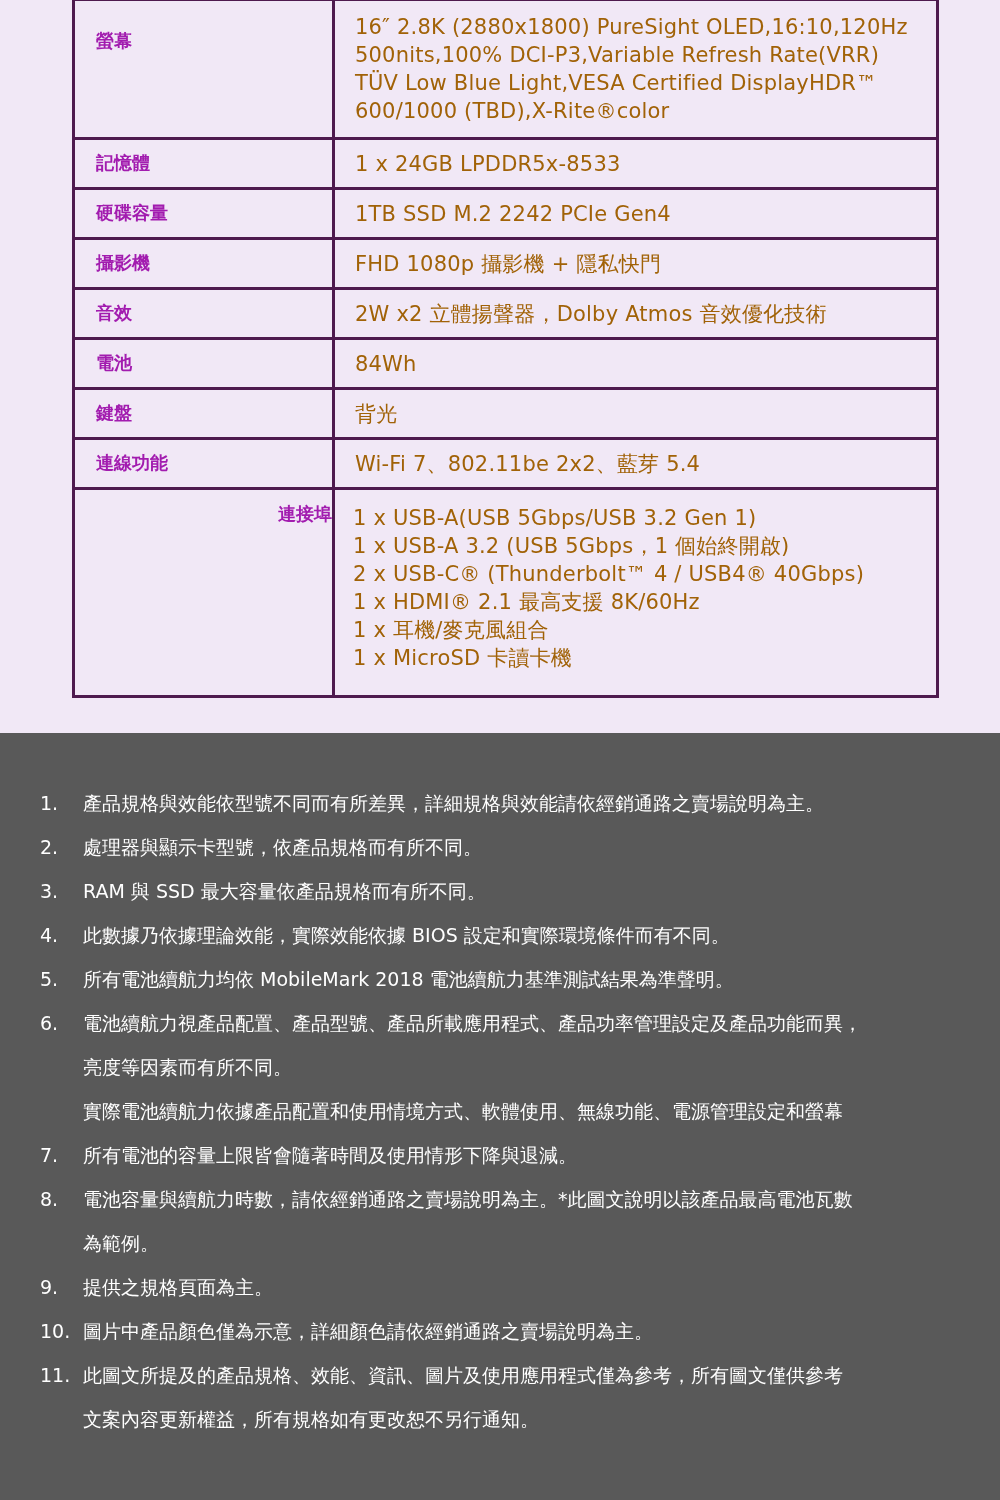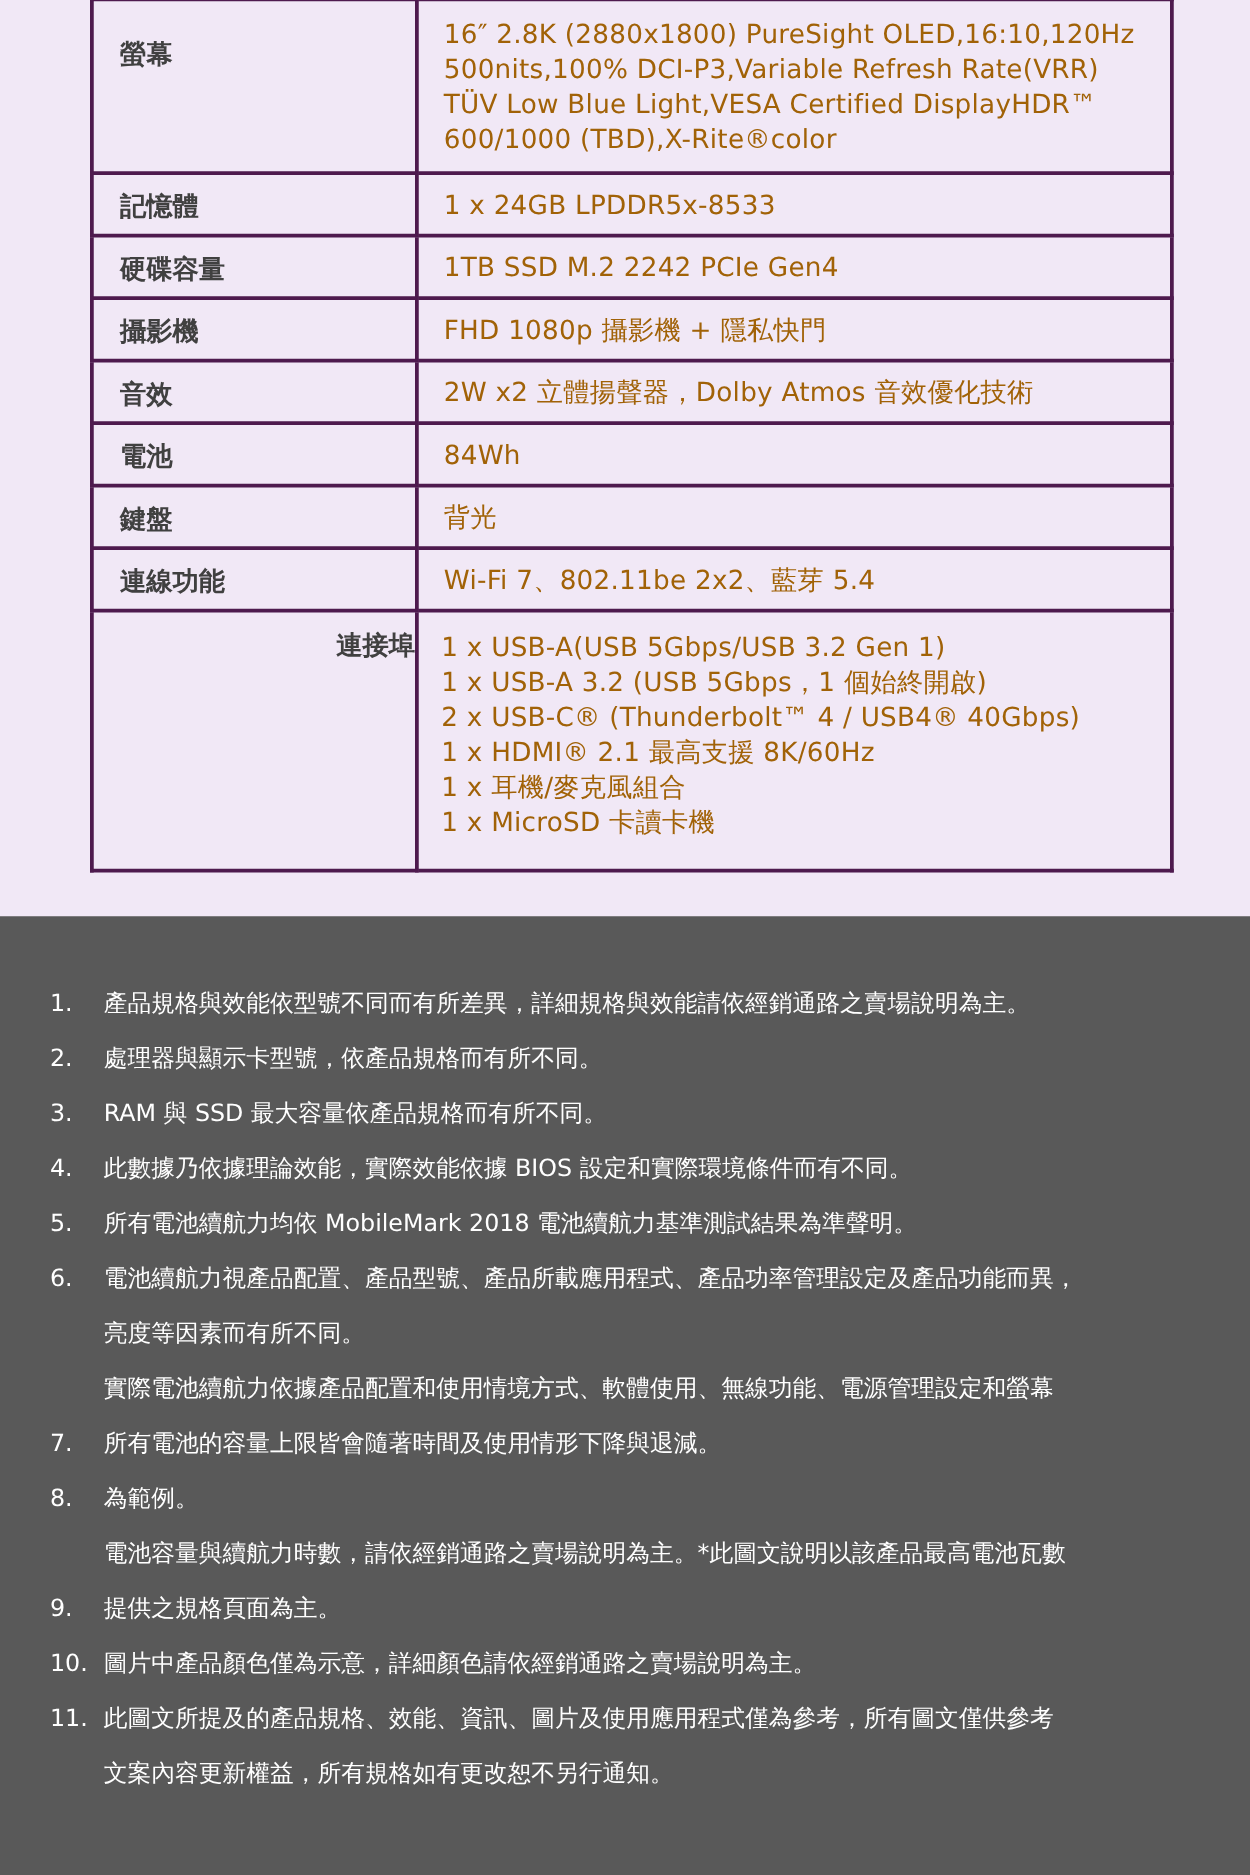--- a/index.html
+++ b/index.html
@@ -1,21 +1,21 @@
 <!DOCTYPE html>
 <html><head>
 <meta charset="utf-8">
 <style>
   * { margin: 0; padding: 0; box-sizing: border-box; }
   html, body { width: 1000px; height: 1500px; overflow: hidden; }
   body { font-family: "DejaVu Sans", "Liberation Sans", sans-serif; background: #f1e8f6; }
   .spec-section { position: absolute; left: 0; top: 0; width: 1000px; height: 733px; background: #f1e8f6; }
   .spec-table { position: absolute; left: 72px; top: -2px; width: 867px; border-collapse: collapse; }
   .spec-table td { border: 3px solid #4e1a4e; vertical-align: top; color: #5a1f5a; }
-  .spec-table td.label { width: 260px; font-weight: bold; font-size: 21px; padding: 22px 0 0 21px; color: #404040; }
+  .spec-table td.label { width: 260px; font-weight: bold; font-size: 18px; padding: 22px 0 0 21px; color: #a21caf; }
   .spec-table td.value { font-size: 21px; padding: 12px 0 0 20px; line-height: 28px; color: #a16207; letter-spacing: 0.2px; }
   .spec-table tr.r-display td { height: 139px; }
   .spec-table tr.r-display td.label { padding-top: 28px; }
   .spec-table tr.r-display td.value { padding-top: 12px; }
   .spec-table tr.r-std td { height: 50px; }
   .spec-table tr.r-std td.label { padding-top: 11px; }
   .spec-table tr.r-std td.value { padding-top: 10px; }
   .spec-table tr.r-ports td { height: 208px; }
   .spec-table tr.r-ports td.label { padding-top: 12px; text-align: right; }
   .spec-table tr.r-ports td.value { padding-top: 14px; padding-left: 18px; }
@@ -126,22 +126,22 @@
       <span class="note-text">電池續航力視產品配置、產品型號、產品所載應用程式、產品功率管理設定及產品功能而異，</span>
       <span class="note-text">亮度等因素而有所不同。</span>
       <span class="note-text">實際電池續航力依據產品配置和使用情境方式、軟體使用、無線功能、電源管理設定和螢幕</span>
     </li>
     <li class="note">
       <span class="note-num">7.</span>
       <span class="note-text">所有電池的容量上限皆會隨著時間及使用情形下降與退減。</span>
     </li>
     <li class="note">
       <span class="note-num">8.</span>
+      <span class="note-text">電池容量與續航力時數，請依經銷通路之賣場說明為主。*此圖文說明以該產品最高電池瓦數</span>
       <span class="note-text">為範例。</span>
-      <span class="note-text">電池容量與續航力時數，請依經銷通路之賣場說明為主。*此圖文說明以該產品最高電池瓦數</span>
     </li>
     <li class="note">
       <span class="note-num">9.</span>
       <span class="note-text">提供之規格頁面為主。</span>
     </li>
     <li class="note">
       <span class="note-num">10.</span>
       <span class="note-text">圖片中產品顏色僅為示意，詳細顏色請依經銷通路之賣場說明為主。</span>
     </li>
     <li class="note">

